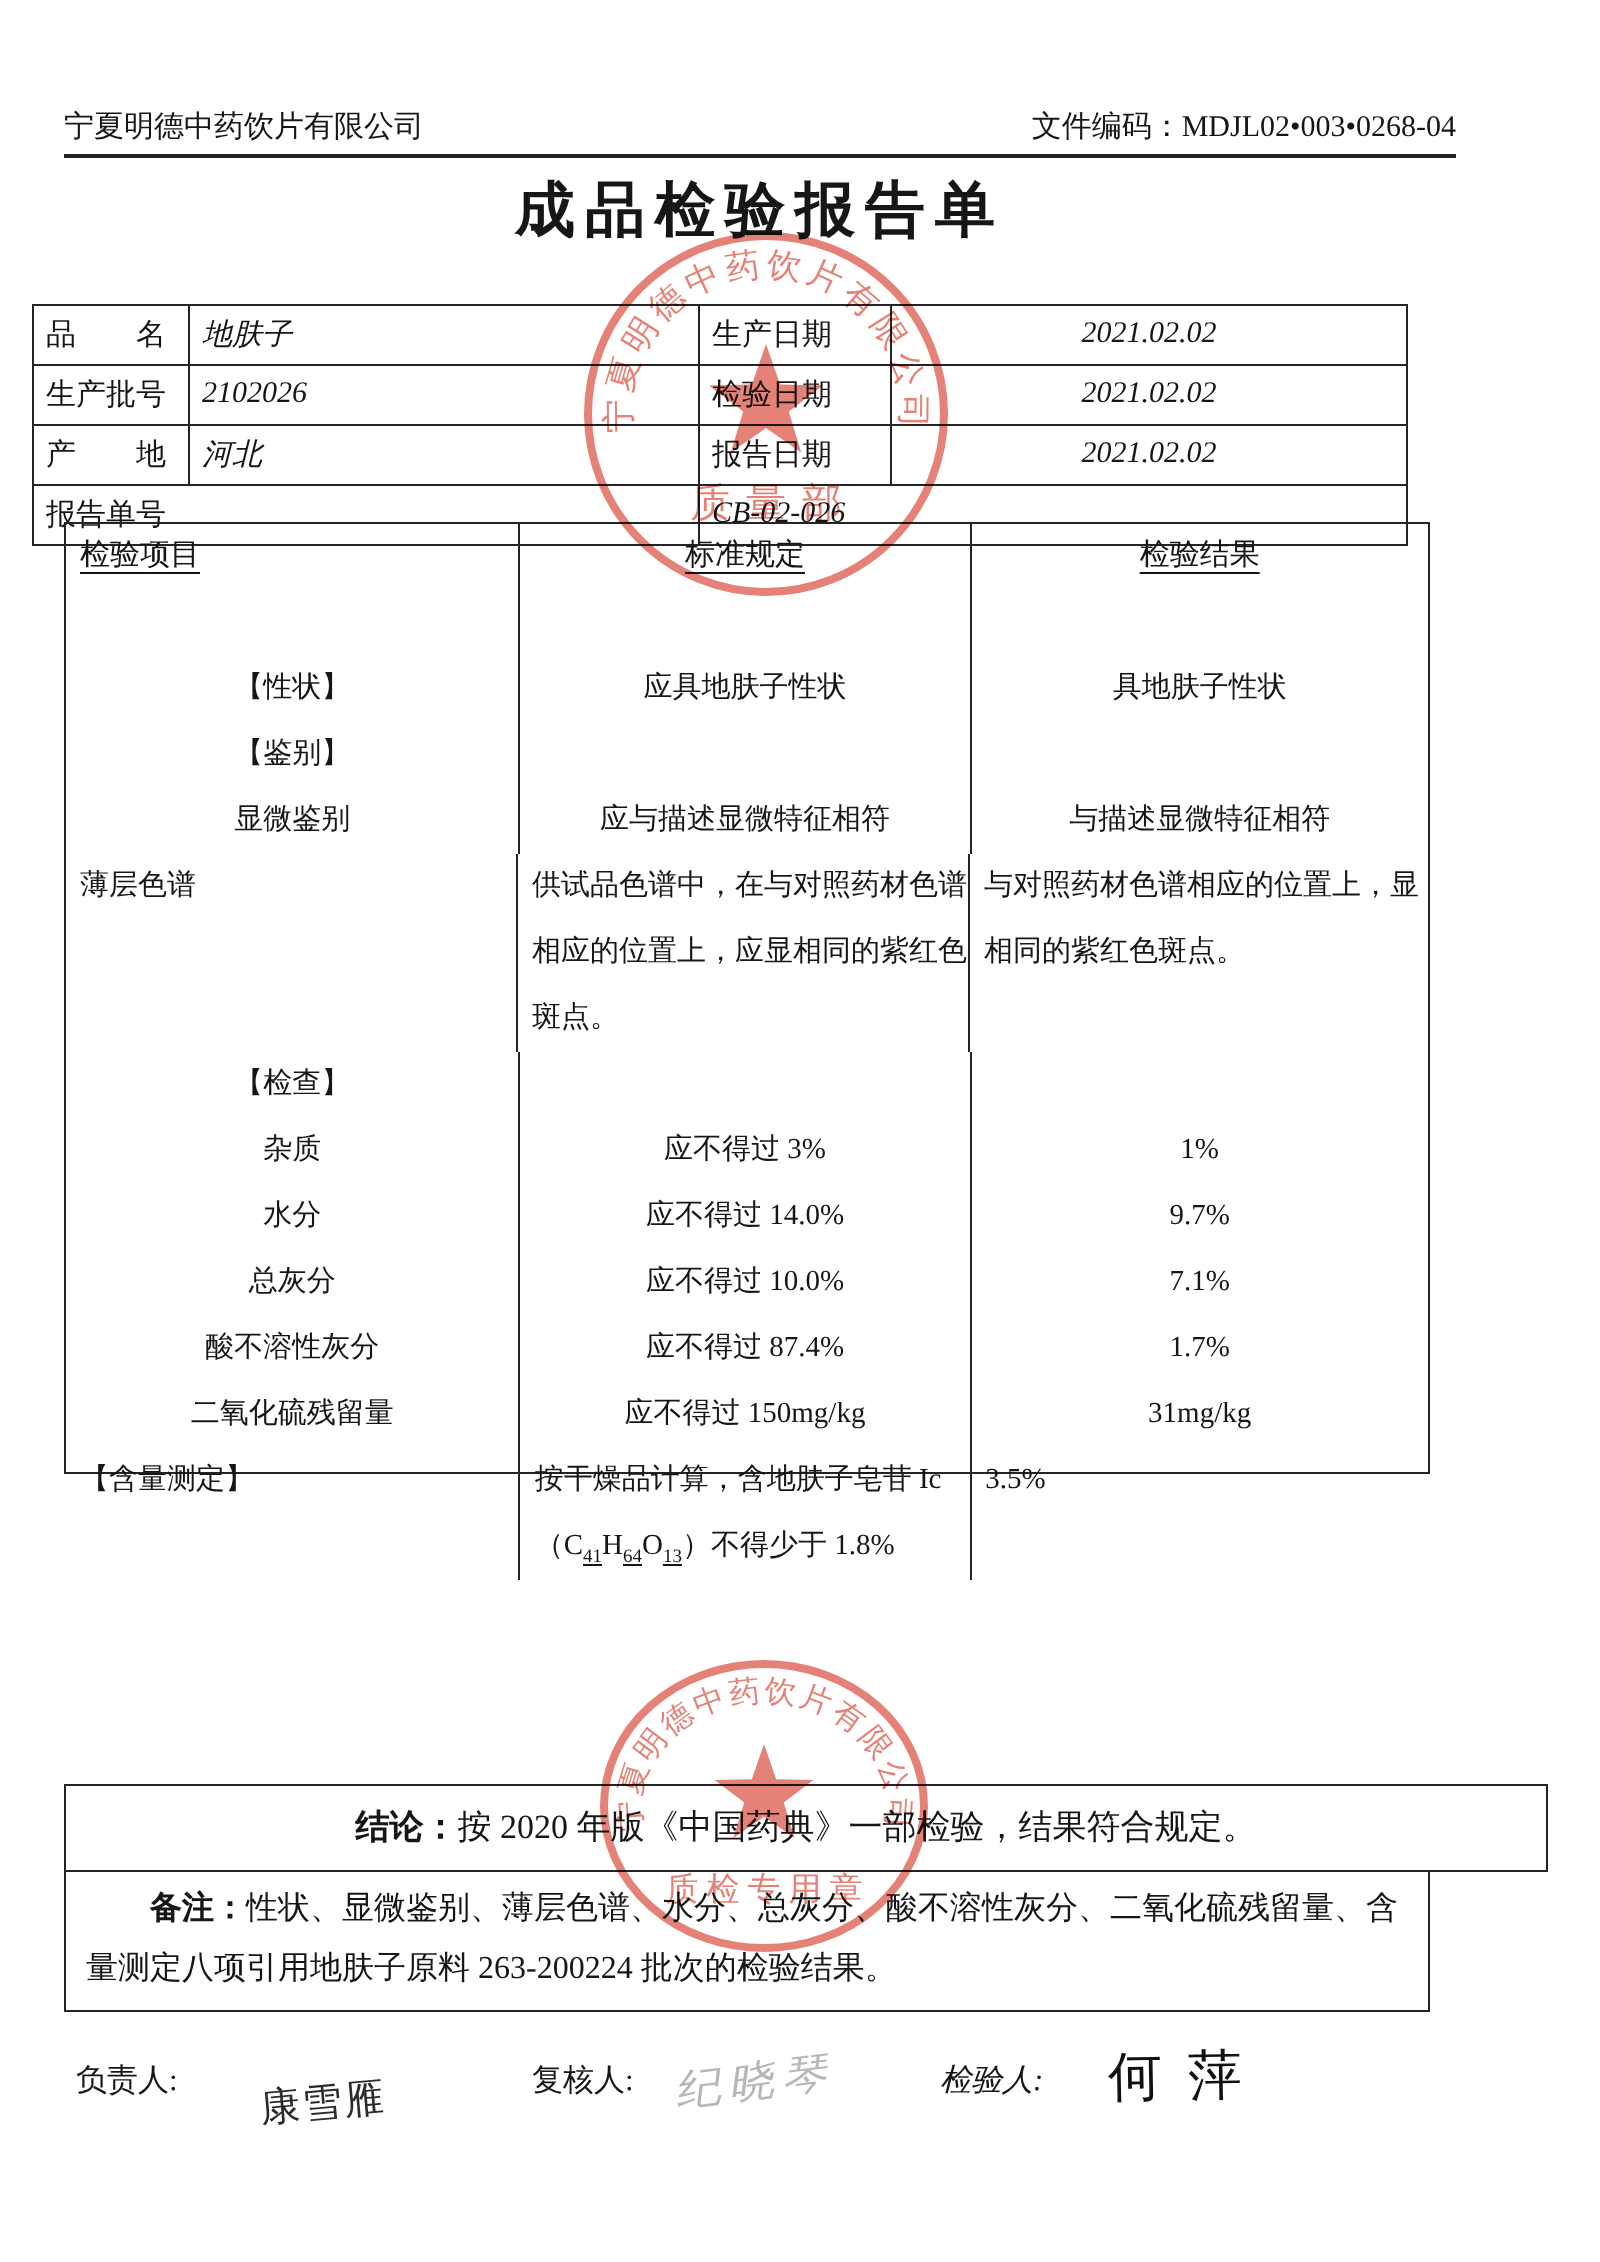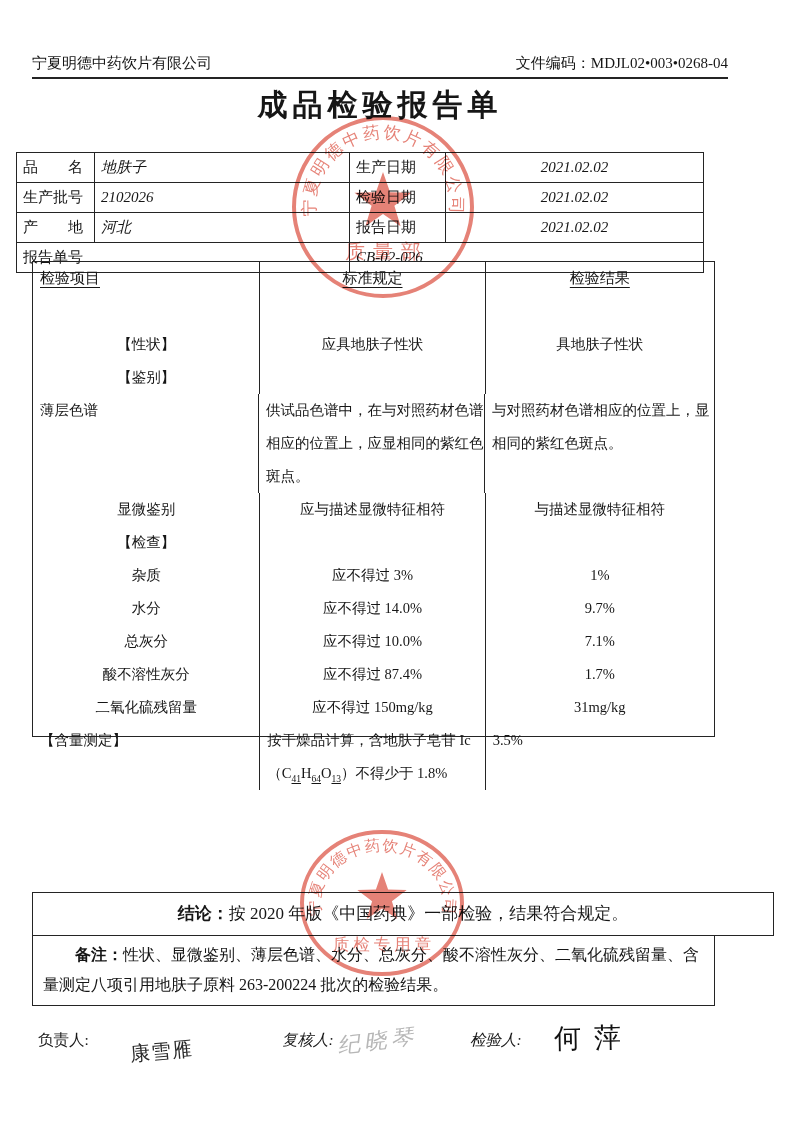--- a/index.html
+++ b/index.html
@@ -38,21 +38,21 @@
               border:1.5px solid #242424;box-sizing:border-box;text-align:center;
               line-height:41px;font-size:17px;}
   .remarks{position:absolute;left:32px;top:935px;width:683px;height:71px;
            border:1.5px solid #242424;box-sizing:border-box;font-size:16px;
            line-height:30px;padding:4px 10px;}
   .remarks p{margin:0;text-indent:2em;}
 
   
   .signatures{position:absolute;left:32px;top:1022px;width:740px;height:80px;font-size:15.5px;}
   .sig-label{position:absolute;top:8px;}
-  .lab-resp{left:6px;text-align:right;}.lab-rev{left:250px;font-style:italic;}.lab-insp{left:438px;font-style:italic;}
+  .lab-resp{left:6px;text-align:right;}.lab-rev{left:234px;}.lab-insp{left:438px;font-style:italic;}
   .name-resp{position:absolute;left:98px;top:16px;font-size:20px;color:#2b2b2b;
              transform:rotate(-5deg);letter-spacing:1px;}
   .name-rev{position:absolute;left:308px;top:4px;font-size:22px;color:#b7b7b7;
             transform:skewX(-14deg) rotate(-7deg);letter-spacing:4px;}
   .name-insp{position:absolute;left:522px;top:-2px;font-size:27px;color:#111;
              letter-spacing:13px;transform:rotate(-1deg);}
 
   
   svg.stamps{position:absolute;left:0;top:0;pointer-events:none;mix-blend-mode:multiply;}
 </style>
@@ -120,47 +120,47 @@
           <div class="line">具地肤子性状</div>
         </div>
     </div>
 
     <div class="trow">
       <div class="cell ci h33">
           <div class="line">【鉴别】</div>
         </div>
       <div class="cell cs h33"></div>
       <div class="cell cr h33"></div>
+    </div>
+
+    <div class="trow">
+      <div class="cell ci h33">
+          <div class="line">显微鉴别</div>
+        </div>
+      <div class="cell cs h33">
+          <div class="line">应与描述显微特征相符</div>
+        </div>
+      <div class="cell cr h33">
+          <div class="line">与描述显微特征相符</div>
+        </div>
     </div>
 
     <div class="trow">
       <div class="cell ci h99">
           <div class="line">薄层色谱</div>
         </div>
       <div class="cell cs h99">
         <div class="line">供试品色谱中，在与对照药材色谱</div>
         <div class="line">相应的位置上，应显相同的紫红色</div>
         <div class="line">斑点。</div>
       </div>
       <div class="cell cr h99">
         <div class="line">与对照药材色谱相应的位置上，显</div>
         <div class="line">相同的紫红色斑点。</div>
       </div>
-    </div>
-
-    <div class="trow">
-      <div class="cell ci h33">
-          <div class="line">显微鉴别</div>
-        </div>
-      <div class="cell cs h33">
-          <div class="line">应与描述显微特征相符</div>
-        </div>
-      <div class="cell cr h33">
-          <div class="line">与描述显微特征相符</div>
-        </div>
     </div>
 
     <div class="trow">
       <div class="cell ci h33">
           <div class="line">【检查】</div>
         </div>
       <div class="cell cs h33"></div>
       <div class="cell cr h33"></div>
     </div>
 

